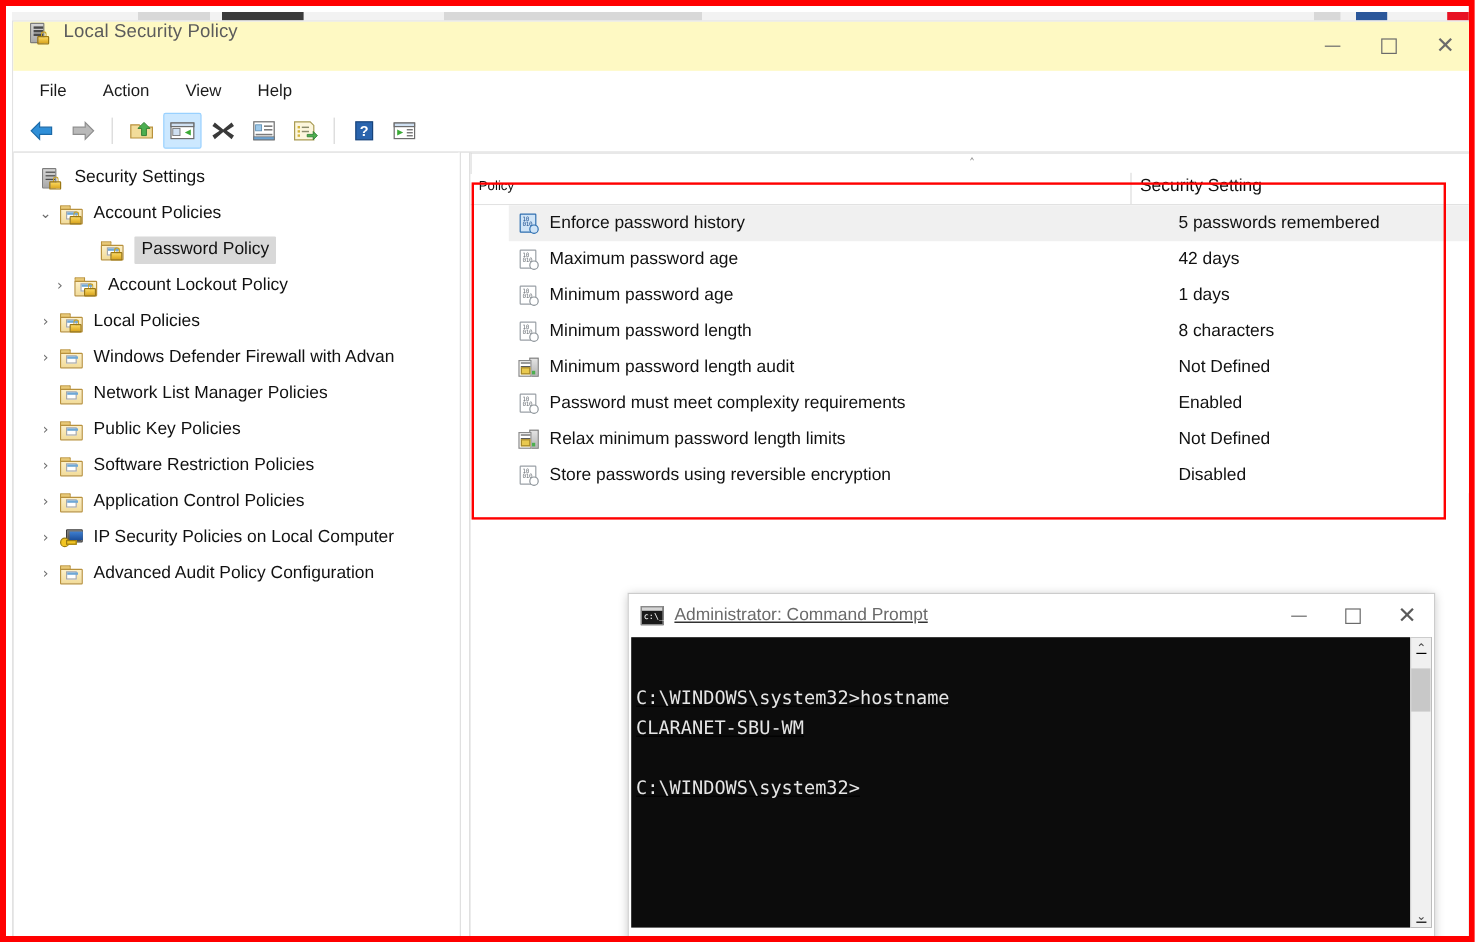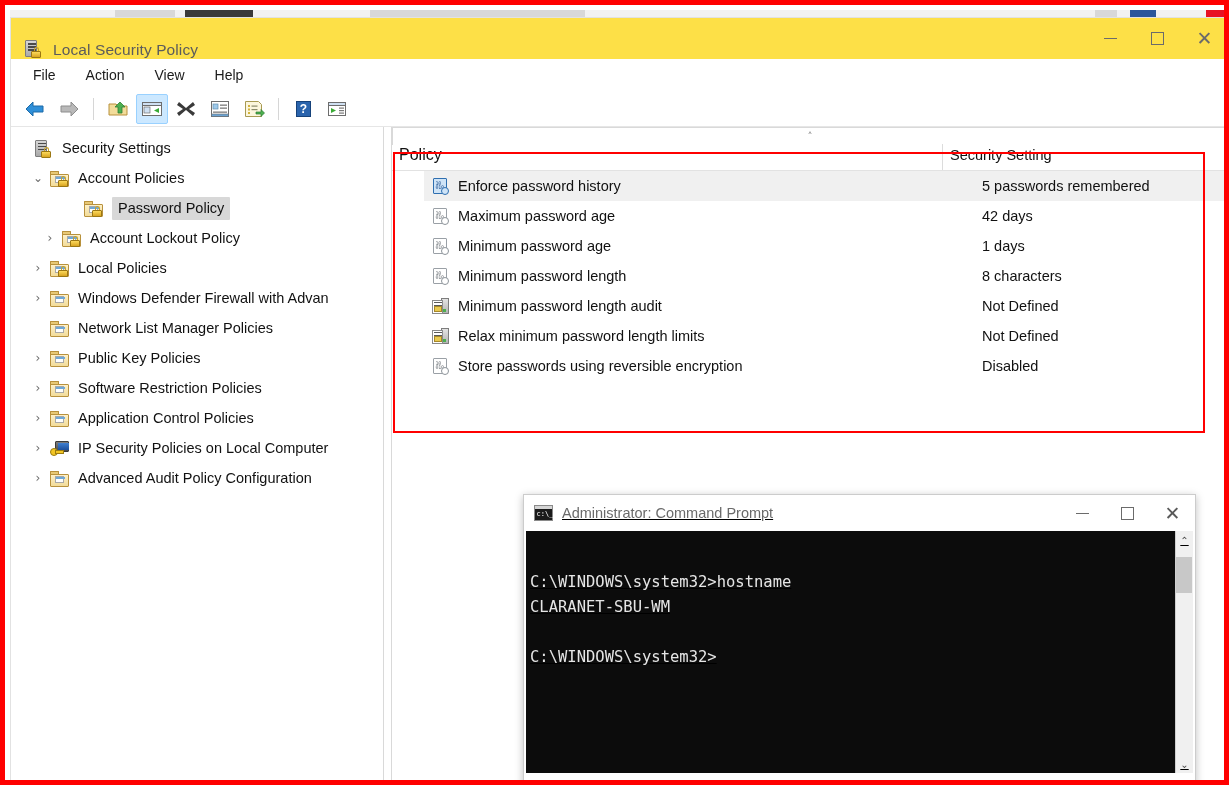--- a/index.html
+++ b/index.html
@@ -46,23 +46,23 @@
     width: 1219px;
     height: 768px;
     background: #ffffff;
     border: 1px solid #e2e2e2;
     overflow: hidden;
   }
 
   .titlebar {
     position: relative;
     height: 41px;
-    background: #fde047;
-    display: flex;
-    align-items: flex-end;
+    background: #fef9c3;
+    display: flex;
+    align-items: flex-start;
   }
   .title-icon {
     margin-left: 12px;
     width: 20px; height: 20px;
     position: relative;
     flex: 0 0 auto;
   }
   .title-text {
     margin-left: 10px;
     font-size: 15.5px;
@@ -329,21 +329,21 @@
   .list-header {
     display: flex;
     height: 26px;
     background: #ffffff;
     align-items: flex-end;
     border-bottom: 1px solid #e2e2e2;
   }
   .col-policy {
     width: 551px;
     padding-left: 7px;
-    font-size: 16px;
+    font-size: 11px;
     color: #111;
     border-right: 1px solid #dcdcdc;
     line-height: 22px;
     height: 26px;
   }
   .col-setting {
     flex: 1 1 auto;
     padding-left: 7px;
     font-size: 14.5px;
     color: #111;
@@ -910,40 +910,52 @@
             <div class="cell-policy">
               <span class="sico">
                 <span class="tower"></span>
                   <span class="sheet"></span>
               </span>
               <span>Minimum password length audit</span>
             </div>
             <div class="cell-setting">Not Defined</div>
           </div>
 
-
-          <div class="list-row">
-            <div class="cell-policy">
-              <span class="sico">
-                <span class="tower"></span>
-                  <span class="sheet"></span>
-              </span>
-              <span>Relax minimum password length limits</span>
-            </div>
-            <div class="cell-setting">Not Defined</div>
-          </div>
-
           <div class="list-row">
             <div class="cell-policy">
               <span class="pico">
                 <span class="pdoc">
                     <span class="bits">10<br>010</span>
                     <span class="mag"></span>
                   </span>
               </span>
+              <span>Password must meet complexity requirements</span>
+            </div>
+            <div class="cell-setting">Enabled</div>
+          </div>
+
+          <div class="list-row">
+            <div class="cell-policy">
+              <span class="sico">
+                <span class="tower"></span>
+                  <span class="sheet"></span>
+              </span>
+              <span>Relax minimum password length limits</span>
+            </div>
+            <div class="cell-setting">Not Defined</div>
+          </div>
+
+          <div class="list-row">
+            <div class="cell-policy">
+              <span class="pico">
+                <span class="pdoc">
+                    <span class="bits">10<br>010</span>
+                    <span class="mag"></span>
+                  </span>
+              </span>
               <span>Store passwords using reversible encryption</span>
             </div>
             <div class="cell-setting">Disabled</div>
           </div>
 
         </div>
       </div>
     </div>
   </div>
 

